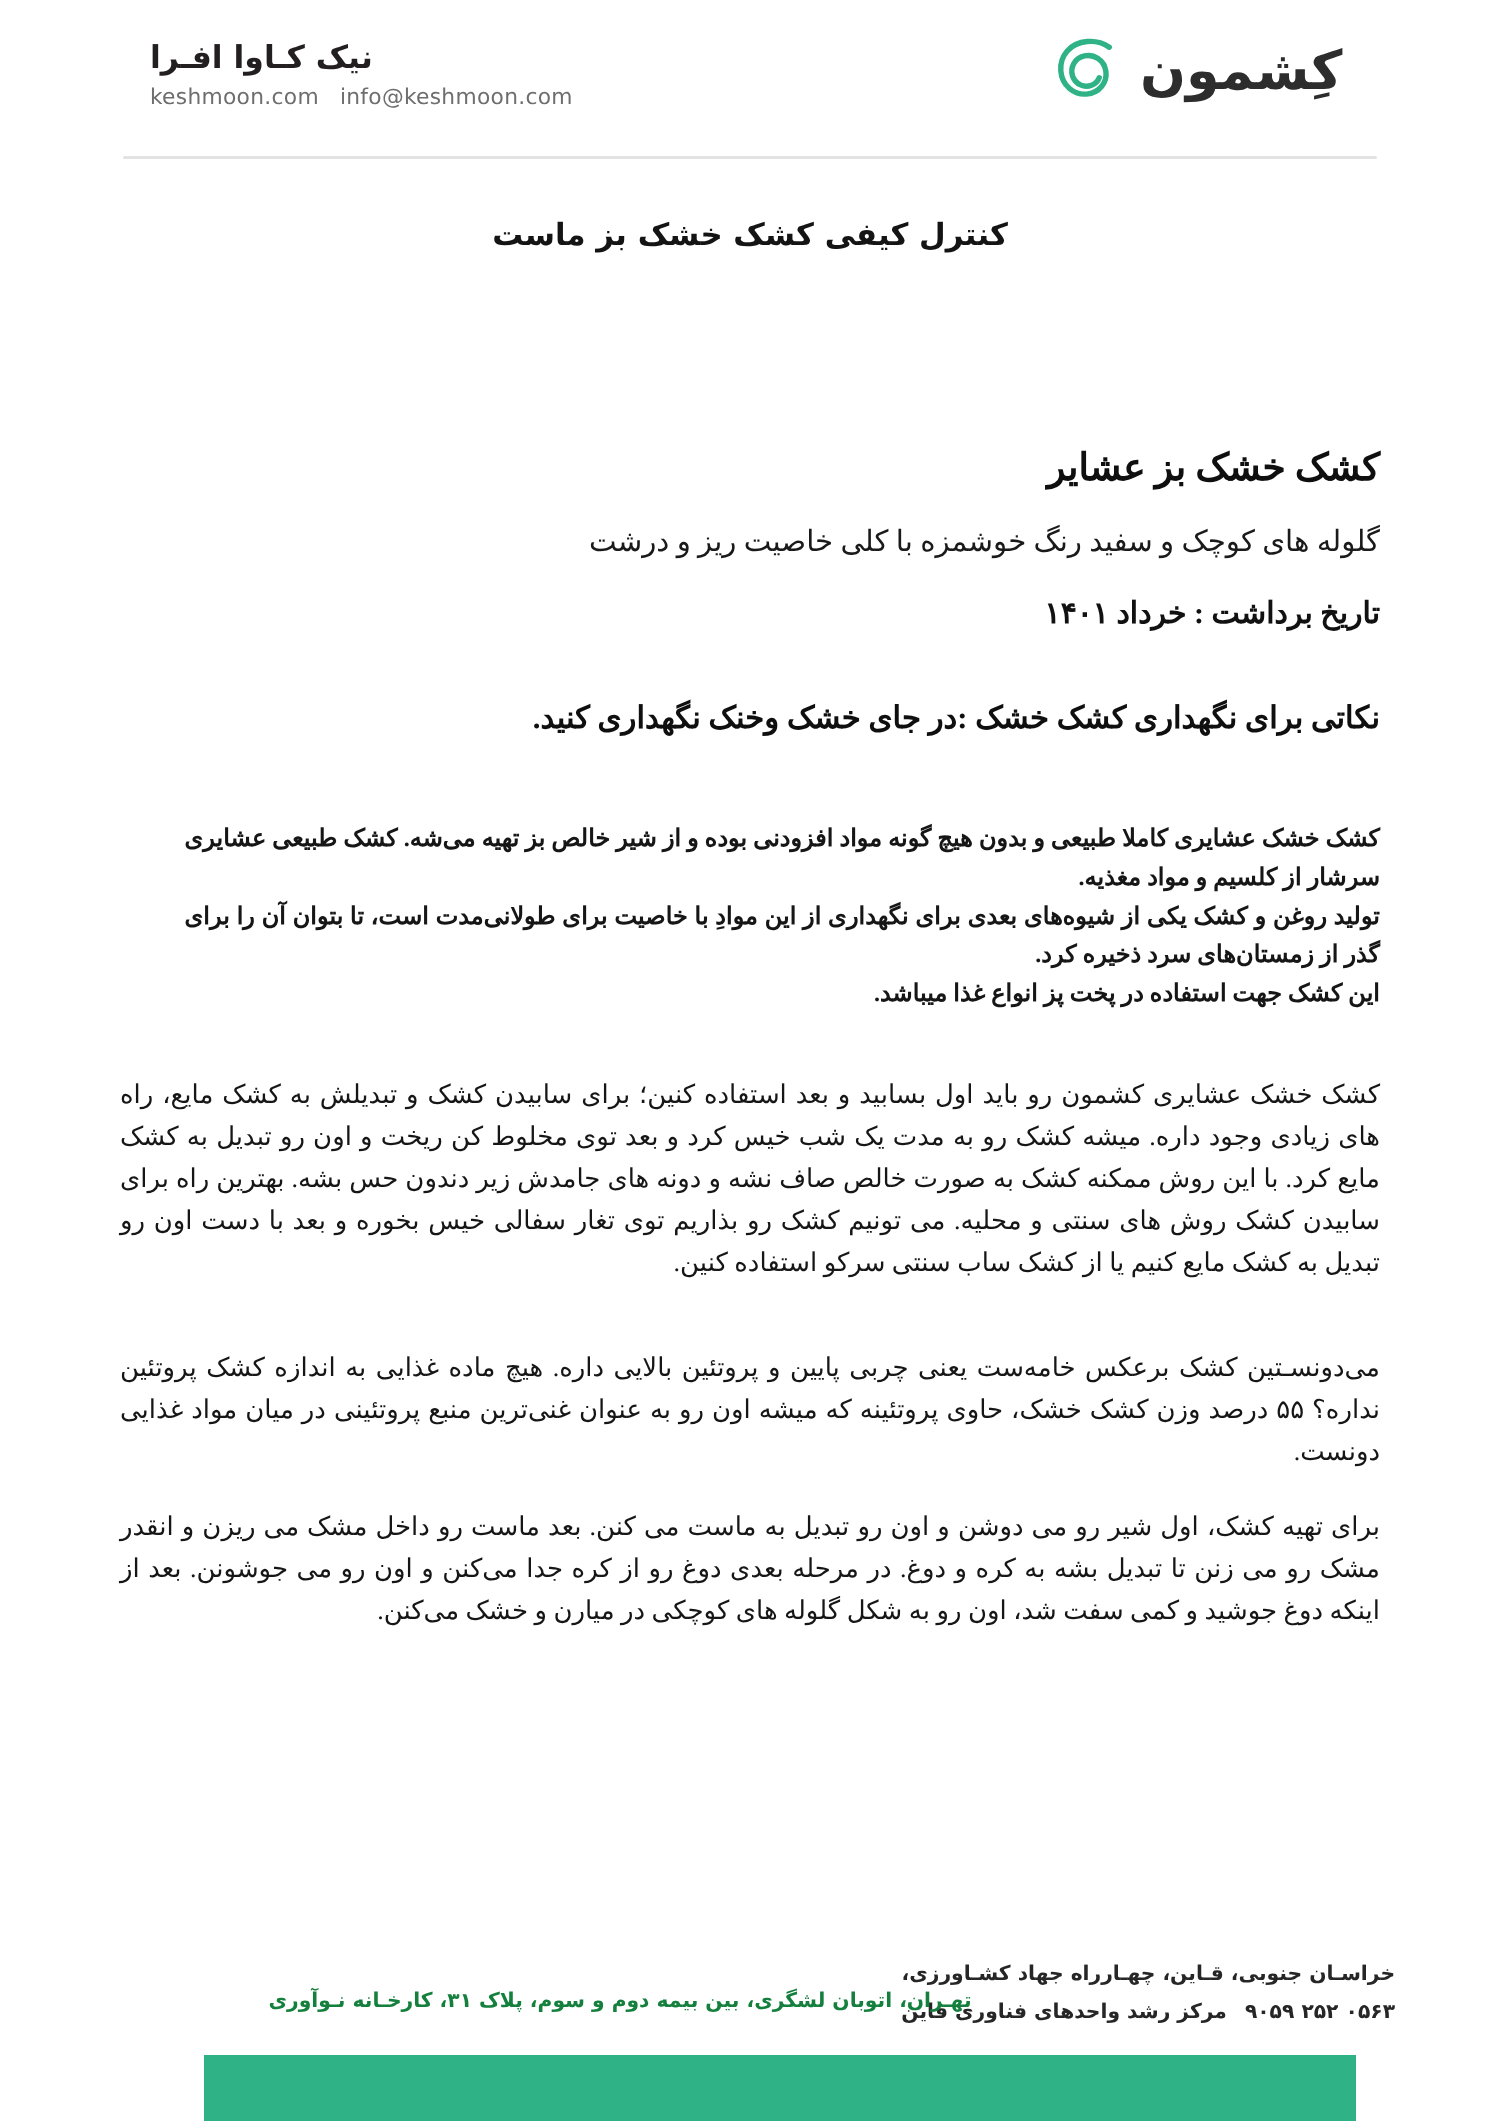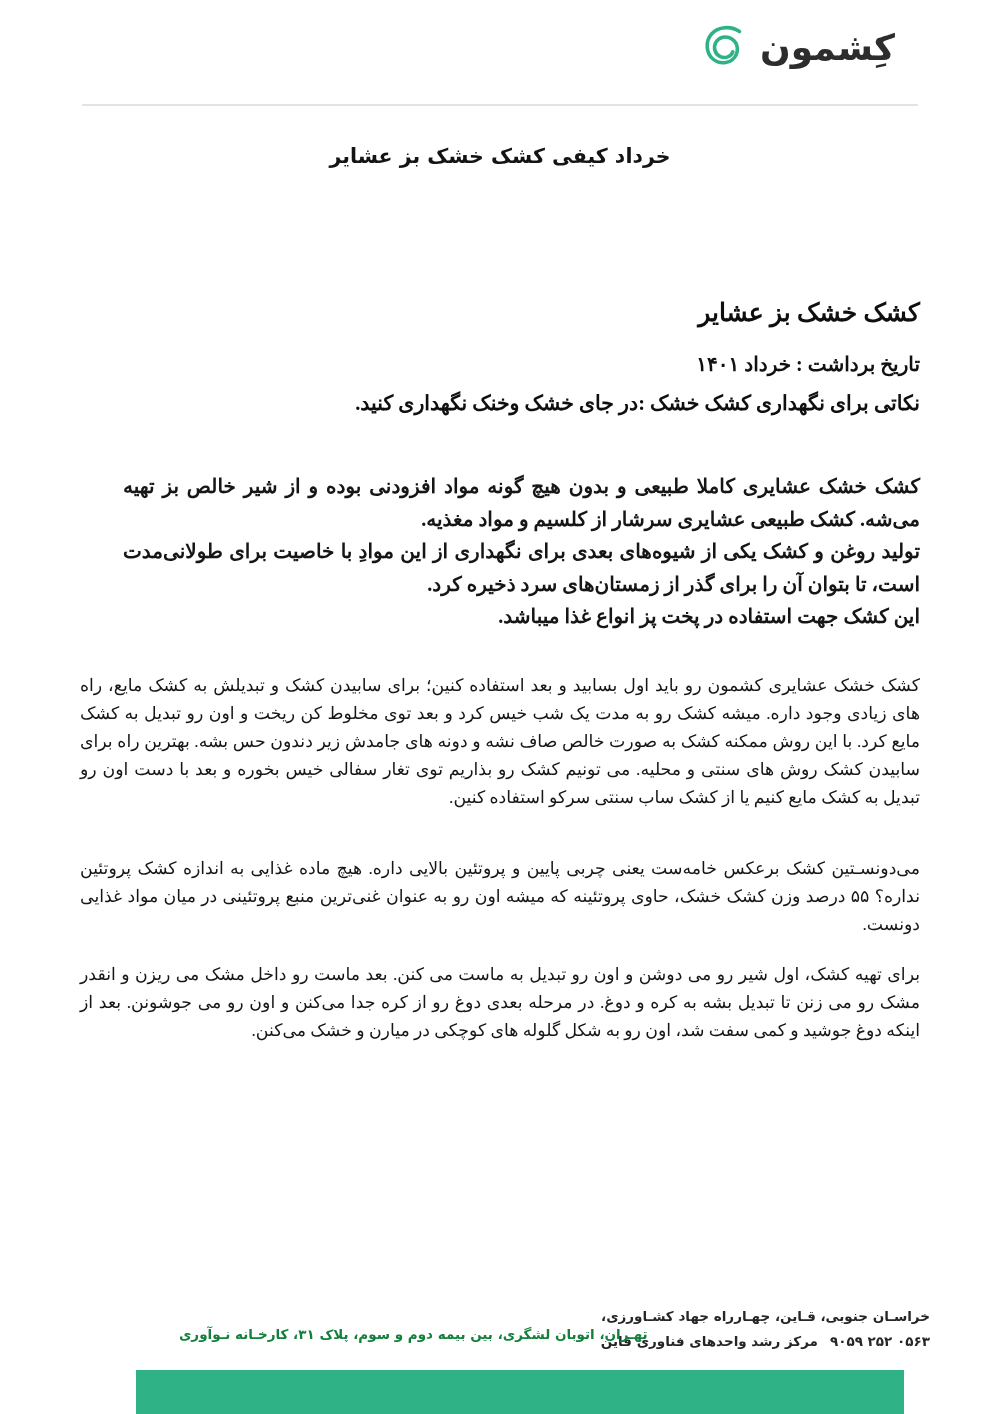--- a/index.html
+++ b/index.html
@@ -126,36 +126,36 @@
     line-height: 1.4;
   }
   .intro-block .harvest {
     margin-top: 20px;
     font-size: 20px;
     font-weight: 700;
     color: #111;
     line-height: 1.4;
   }
   .intro-block .storage-note {
-    margin-top: 11px;
+    margin-top: 42px;
     font-size: 20.5px;
     font-weight: 700;
     color: #0f0f0f;
     line-height: 1.45;
   }
 
   .para {
     text-align: justify;
     text-align-last: right;
     line-height: 1.62;
     color: #161616;
   }
   .para.bold {
     font-weight: 700;
-    font-size: 20px;
+    font-size: 16px;
     margin-top: 52px;
     margin-left: 43px;
   }
   .para.bold .line2,
   .para.bold .line3 {
     display: block;
   }
   .para.normal {
     font-weight: 400;
     font-size: 17.3px;
@@ -214,39 +214,46 @@
     background: #2fb286;
   }
 </style>
 </head>
 <body>
 
 <div class="page">
 
   <div class="header">
 
+    <div class="brand-left">
+      <div class="nika">نیک کـاوا افـرا</div>
+      <div class="contact">
+        <span>keshmoon.com</span><span class="sep"></span><span>info@keshmoon.com</span>
+      </div>
+    </div>
 
     <div class="brand-right">
       <span class="logo-word">کِشمون</span>
       <span class="logo-mark">
         <svg viewBox="0 0 52 52" width="52" height="52" aria-hidden="true">
           <path d="M41.5 9.5 C33 3.5 20 4.5 13.5 12 C7 19.5 8 31 15 37 C21.5 42.6 31.5 41.8 36.5 35.5 C41.2 29.6 40 21 34 17 C28.4 13.3 20.8 14.9 17.8 20.5 C15 25.7 17 32.2 22.3 34.6 C27.2 36.8 33 34.6 34.8 29.8" fill="none" stroke="#2fb286" stroke-width="3.6" stroke-linecap="round"></path>
         </svg>
       </span>
     </div>
 
     <div class="header-rule"></div>
   </div>
 
-  <div class="doc-title">خرداد کیفی کشک خشک بز عشایر</div>
+  <div class="doc-title">کنترل کیفی کشک خشک بز ماست</div>
 
   <div class="content">
 
     <div class="intro-block">
       <h2>کشک خشک بز عشایر</h2>
+      <div class="subtitle">گلوله های کوچک و سفید رنگ خوشمزه با کلی خاصیت ریز و درشت</div>
       <div class="harvest">تاریخ برداشت : خرداد ۱۴۰۱</div>
       <div class="storage-note">نکاتی برای نگهداری کشک خشک :در جای خشک وخنک نگهداری کنید.</div>
     </div>
 
     <div class="para bold">
       <span class="line1">کشک خشک عشایری کاملا طبیعی و بدون هیچ گونه مواد افزودنی بوده و از شیر خالص بز تهیه می‌شه. کشک طبیعی عشایری سرشار از کلسیم و مواد مغذیه.</span>
       <span class="line2">تولید روغن و کشک یکی از شیوه‌های بعدی برای نگهداری از این موادِ با خاصیت برای طولانی‌مدت است، تا بتوان آن را برای گذر از زمستان‌های سرد ذخیره کرد.</span>
       <span class="line3">این کشک جهت استفاده در پخت پز انواع غذا میباشد.</span>
     </div>
 

